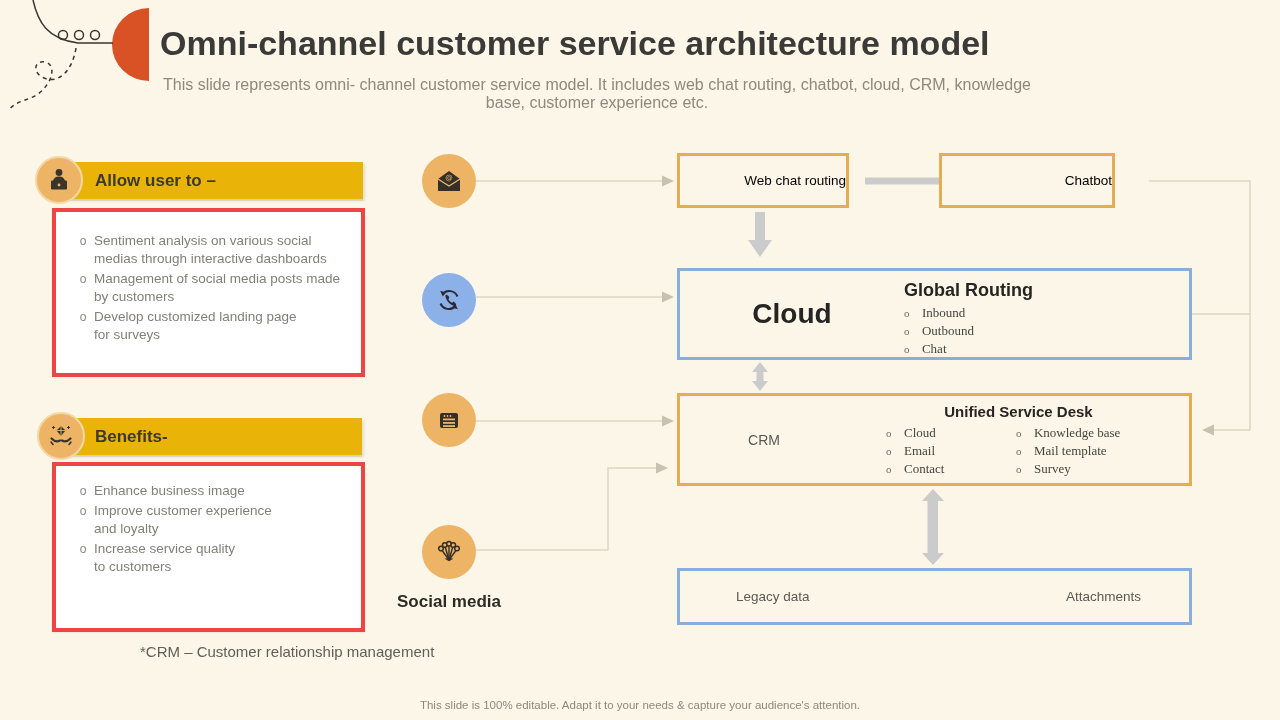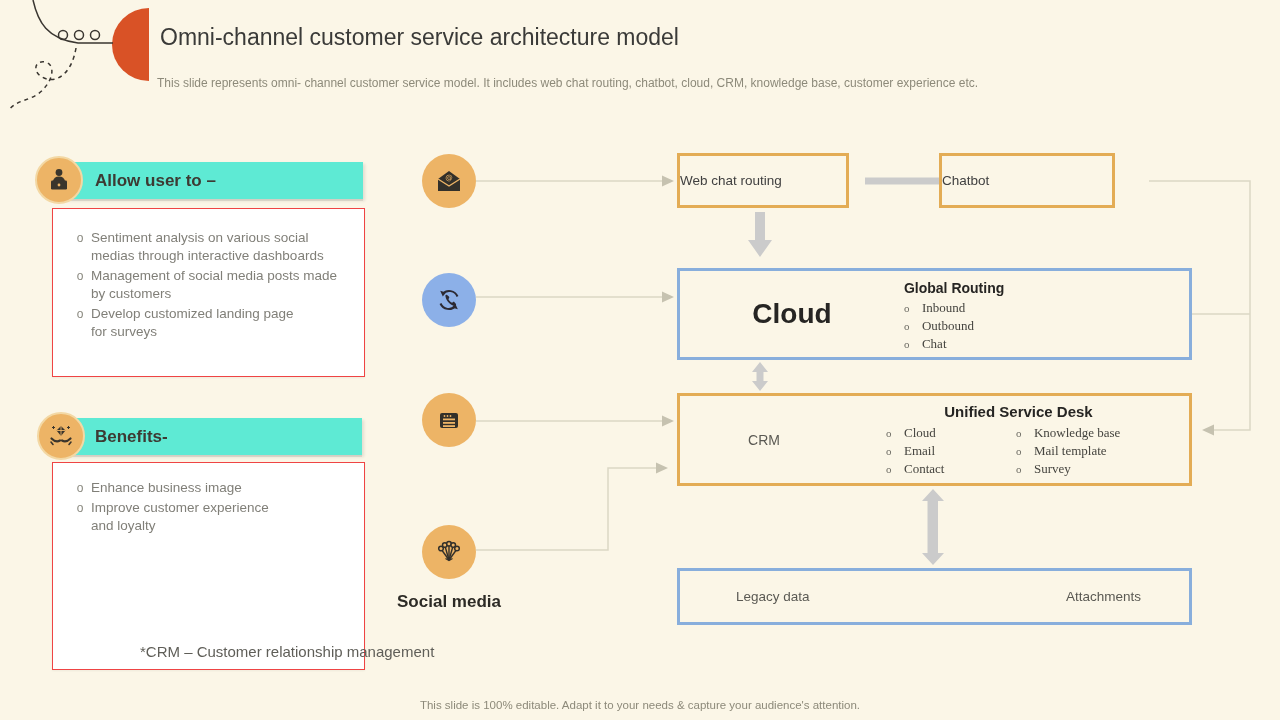--- a/index.html
+++ b/index.html
@@ -3,35 +3,35 @@
 <meta charset="utf-8">
 <style>
   * { margin:0; padding:0; box-sizing:border-box; }
   html,body { width:1280px; height:720px; }
   body { font-family:"Liberation Sans", sans-serif; background:#fbf6e7; position:relative; overflow:hidden; }
   .abs { position:absolute; }
 
   
   .half-circle { left:112px; top:8px; width:37px; height:73px; background:#d95226;
     border-radius:37px 0 0 37px / 36.5px 0 0 36.5px; }
-  .title { left:160px; top:24px; font-size:23px; font-weight:400; color:#3a3a38; letter-spacing:0; width:900px; }
-  .subtitle { left:157px; top:76px; font-size:12px; color:#8d8a7a; width:880px; }
-
-  
-  .bar { height:37px; background:#5eead4; box-shadow:0 2px 0 rgba(0,0,0,0.08), 2px 2px 3px rgba(0,0,0,0.10);
+  .title { left:160px; top:24px; font-size:34px; font-weight:700; color:#3a3a38; letter-spacing:0; width:900px; }
+  .subtitle { left:157px; top:76px; font-size:16px; color:#8d8a7a; width:880px;text-align:center; }
+
+  
+  .bar { height:37px; background:#eab308; box-shadow:0 2px 0 rgba(0,0,0,0.08), 2px 2px 3px rgba(0,0,0,0.10);
     display:flex; align-items:center; padding-left:40px; font-weight:bold; font-size:17px; color:#3d3a33; }
   .bar1 { left:55px; top:162px; width:308px; }
   .bar2 { left:55px; top:418px; width:307px; }
   .icon-ring { width:48px; height:48px; border-radius:50%; background:#edb466; border:2px solid #f3d8a4;
     display:flex; align-items:center; justify-content:center; z-index:3; }
   .icon1 { left:35px; top:156px; }
   .icon2 { left:37px; top:412px; }
-  .white-box { background:#ffffff; border:1px solid #ef4444; box-shadow:0 1px 2px rgba(0,0,0,0.05); }
+  .white-box { background:#ffffff; border:4px solid #ef4444; box-shadow:0 1px 2px rgba(0,0,0,0.05); }
   .box1 { left:52px; top:208px; width:313px; height:169px; padding:20px 8px 0 16px; }
-  .box2 { left:52px; top:462px; width:313px; height:208px; padding:16px 8px 0 16px; }
+  .box2 { left:52px; top:462px; width:313px; height:170px; padding:16px 8px 0 16px; }
   .p-list { list-style:none; }
   .p-list li { font-size:13.5px; line-height:18px; color:#807f78; margin-bottom:2px;
     white-space:pre-line; display:flex; }
   .p-list li::before { content:"o"; flex:0 0 22px; text-align:center; color:#8a897f; font-size:12px; }
   .footnote { left:140px; top:643px; font-size:15px; color:#5f5e58; }
 
   
   .chan { width:54px; height:54px; border-radius:50%; display:flex; align-items:center; justify-content:center; z-index:2; }
   .chan-orange { background:#edb466; }
   .chan-blue { background:#8cb0e8; }
@@ -40,27 +40,27 @@
   .chan-doc { left:422px; top:393px; }
   .chan-social { left:422px; top:525px; }
   .social-label { left:369px; top:592px; width:160px; text-align:center; font-weight:bold; font-size:17px; color:#2d2b26; }
 
   
   .dbox { background:#fbf6e7; z-index:2; }
   .b-orange { border:3px solid #e3ac55; }
   .b-blue { border:3px solid #88aedc; }
   .wcr { left:677px; top:153px; width:172px; height:55px; }
   .cbt { left:939px; top:153px; width:176px; height:55px; }
-  .simple-box { display:flex; align-items:center; justify-content:flex-start; font-size:13.5px; color:#404040; }
+  .simple-box { display:flex; align-items:center; justify-content:flex-end; font-size:13.5px; color:#000000; }
   .cloud { left:677px; top:268px; width:515px; height:92px; }
   .cloud-inner { height:100%; display:flex; }
   .cloud-label { flex:0 0 44%; display:flex; align-items:center; justify-content:center;
     font-weight:bold; font-size:28px; color:#262523; }
   .cloud-routing { padding-top:9px; }
-  .sec-title { font-weight:bold; font-size:14px; color:#262523; margin-bottom:3px; }
+  .sec-title { font-weight:bold; font-size:18px; color:#262523; margin-bottom:3px; }
   .d-list { list-style:none; }
   .d-list li { font-size:13px; line-height:17px; color:#45443f; display:flex;font-family:Liberation Serif, serif; }
   .d-list li::before { content:"o"; flex:0 0 18px; color:#6b6a62; font-size:11px; padding-top:1px; }
   .crm { left:677px; top:393px; width:515px; height:93px; }
   .crm-inner { height:100%; display:flex; }
   .crm-label { flex:0 0 33%; display:flex; align-items:center; justify-content:center; font-size:14px; color:#5a5953; }
   .crm-desk { flex:1; padding-top:7px; }
   .desk-title { text-align:center; font-weight:bold; font-size:15px; color:#262523; margin-bottom:4px; }
   .desk-cols { display:flex; padding-left:38px; }
   .desk-cols ul:first-child { width:112px; }
@@ -144,20 +144,22 @@
     <path d="M3.5,15.5 Q8,20 12,17.5" stroke="#3a352c" stroke-width="2.2" fill="none" stroke-linecap="round"></path>
     <path d="M22.5,15.5 Q18,20 14,17.5" stroke="#3a352c" stroke-width="2.2" fill="none" stroke-linecap="round"></path>
     <path d="M3,19 L5,21.5 M23,19 L21,21.5" stroke="#3a352c" stroke-width="1.6" stroke-linecap="round"></path>
   </svg>
 </div>
 <div class="abs white-box box2">
   <ul class="p-list">
     <li>Enhance business image</li>
     <li>Improve customer experience
 and loyalty</li>
+    <li>Increase service quality
+to customers</li>
   </ul>
 </div>
 <div class="abs footnote">*CRM – Customer relationship management</div>
 
 <div class="abs chan chan-orange chan-email">
   <svg width="30" height="30" viewBox="0 0 30 30">
     <polygon points="4,13 15,5 26,13 26,25 4,25" fill="#33302a"></polygon>
     <path d="M4,13 L15,20 L26,13" stroke="#edb466" stroke-width="1.4" fill="none"></path>
     <circle cx="15" cy="11.5" r="4.2" fill="#33302a"></circle>
     <text x="15" y="14" font-size="7.5" fill="#edb466" text-anchor="middle" font-family="'DejaVu Sans', sans-serif">@</text>

